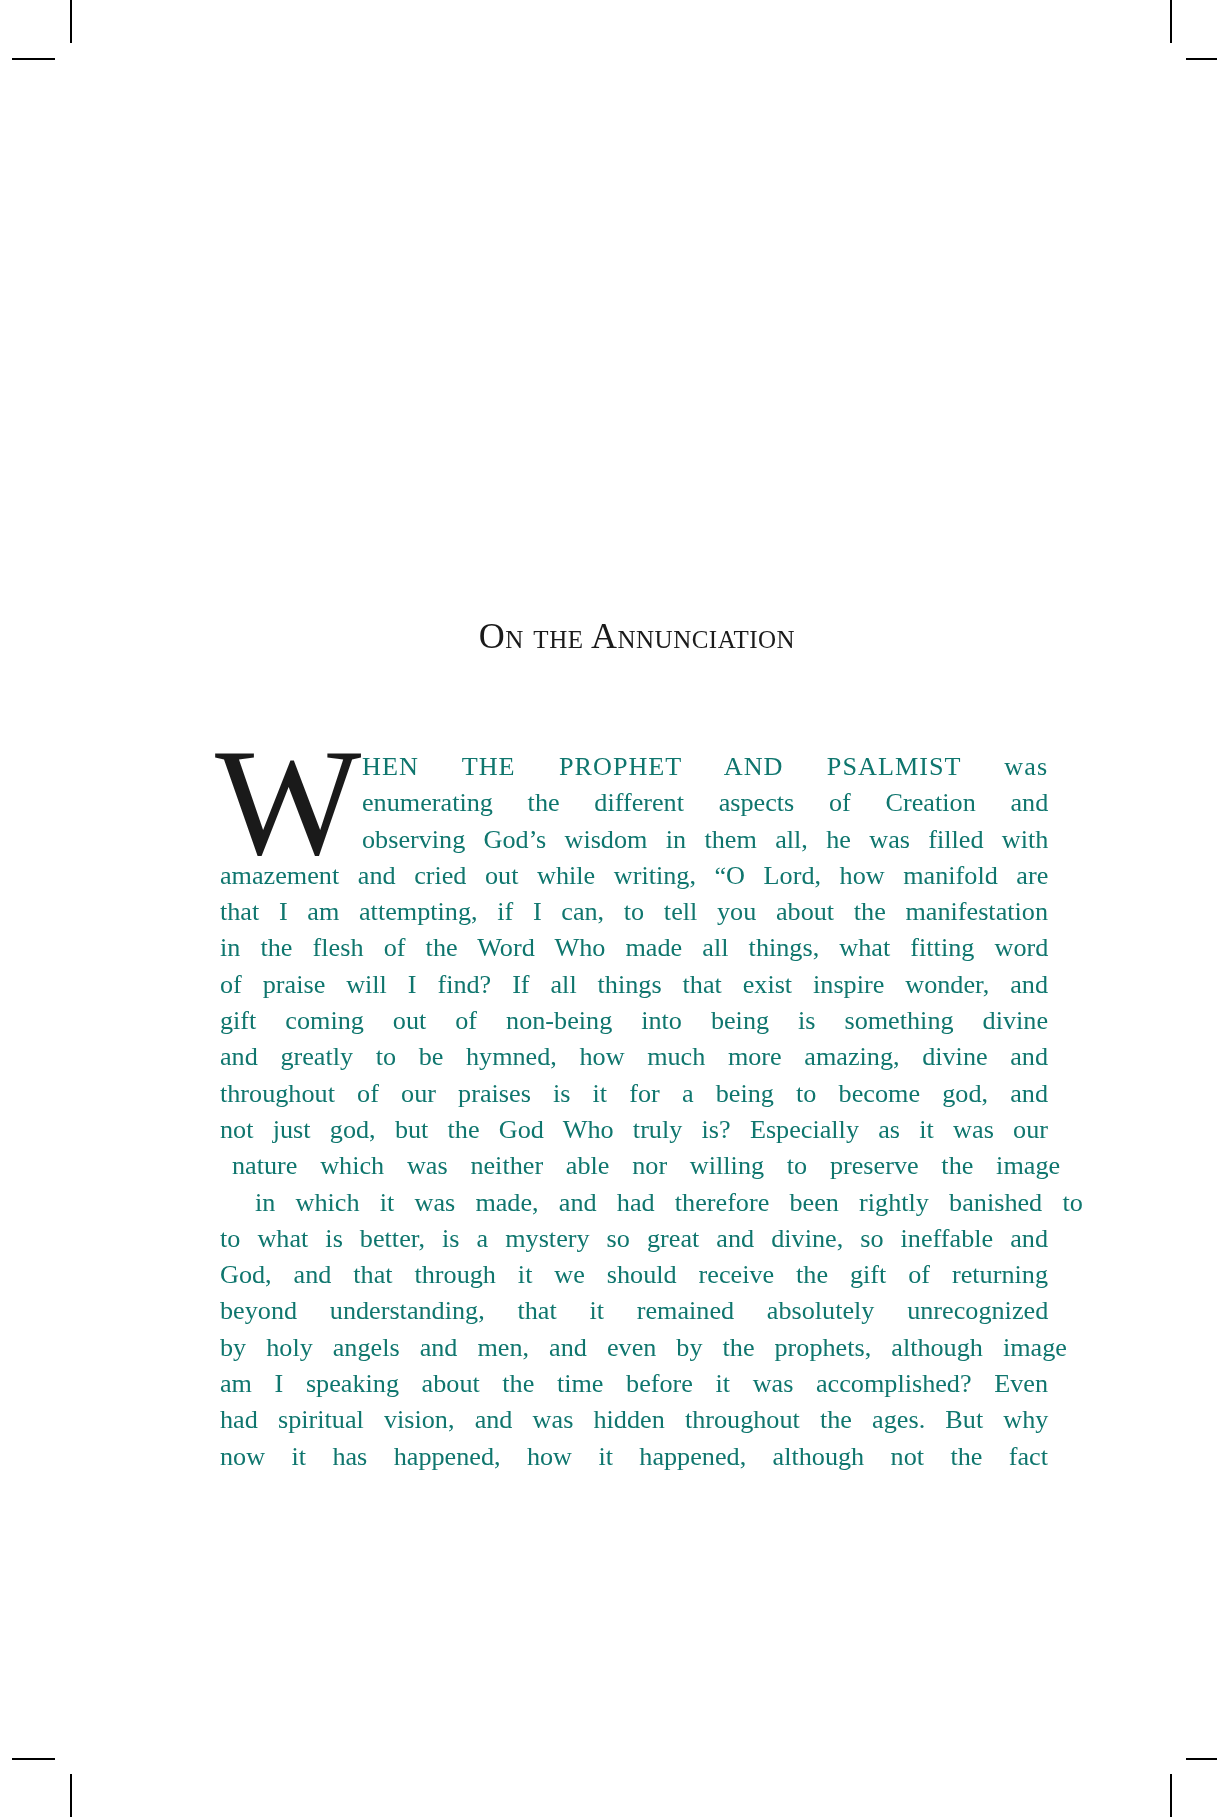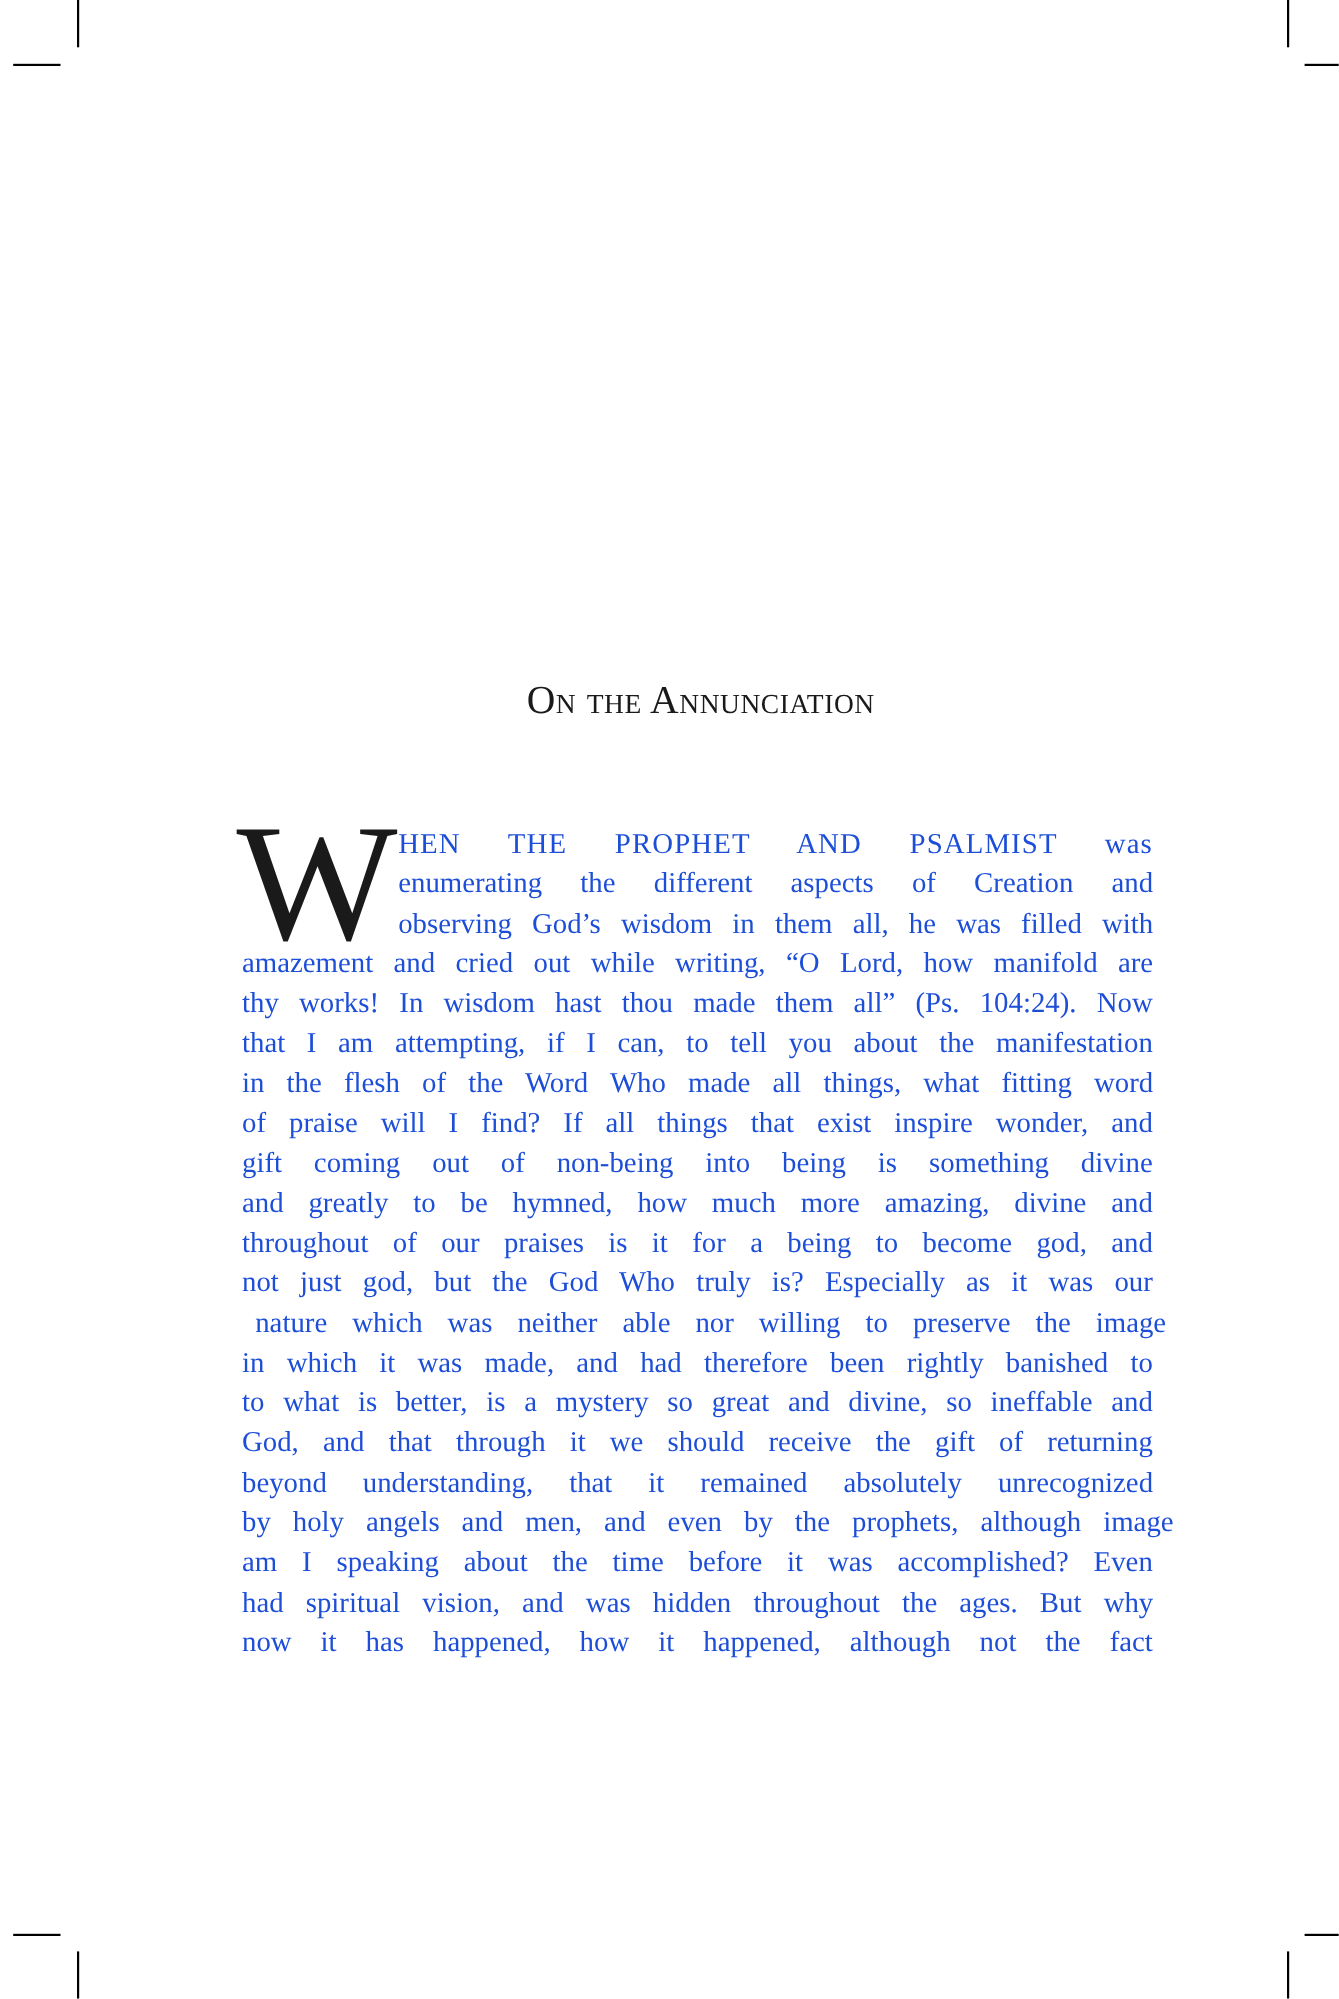--- a/index.html
+++ b/index.html
@@ -25,21 +25,21 @@
   }
 
   .body-text {
     position: absolute;
     left: 208px;
     top: 749px;
     width: 828px;
     font-family: "Liberation Serif", "DejaVu Serif", serif;
     font-size: 26.2px;
     line-height: 36.3px;
-    color: #1d4ed8;
+    color: #0f766e;
     text-align: justify;
     text-align-last: justify;
   }
   .body-text .line {
     display: block;
     height: 36.3px;
     white-space: nowrap;
     text-align: justify;
     text-align-last: justify;
   }
@@ -77,30 +77,29 @@
 
   <div class="title">On the Annunciation</div>
 
   <div class="dropcap">W</div>
 
   <div class="body-text">
     <span class="line indent small-caps-run" style="white-space: nowrap; display: block; word-spacing: 35.8px;">HEN THE PROPHET AND PSALMIST was</span>
     <span class="line indent" style="white-space: nowrap; display: block; word-spacing: 28.1667px;">enumerating the different aspects of Creation and</span>
     <span class="line indent" style="white-space: nowrap; display: block; word-spacing: 11.7778px;">observing God’s wisdom in them all, he was filled with</span>
     <span class="line" style="white-space: nowrap; display: block; word-spacing: 12px;">amazement and cried out while writing, “O Lord, how manifold are</span>
-    <span class="line" style="white-space: nowrap; display: block; word-spacing: 11.8182px;">thy works! In wisdom hast thou made them all” (Ps. 104:24). Now</span>
     <span class="line" style="white-space: nowrap; display: block; word-spacing: 13.0833px;">that I am attempting, if I can, to tell you about the manifestation</span>
     <span class="line" style="white-space: nowrap; display: block; word-spacing: 13.5833px;">in the flesh of the Word Who made all things, what fitting word</span>
     <span class="line" style="white-space: nowrap; display: block; word-spacing: 14.3333px;">of praise will I find? If all things that exist inspire wonder, and</span>
     <span class="line" style="white-space: nowrap; display: block; word-spacing: 21.1111px;">gift coming out of non-being into being is something divine</span>
     <span class="line" style="white-space: nowrap; display: block; word-spacing: 16px;">and greatly to be hymned, how much more amazing, divine and</span>
     <span class="line" style="white-space: nowrap; display: block; word-spacing: 15.5px;">throughout of our praises is it for a being to become god, and</span>
     <span class="line" style="white-space: nowrap; display: block; word-spacing: 12.6923px;">not just god, but the God Who truly is? Especially as it was our</span>
     <span class="line" style="white-space: nowrap; display: block; word-spacing: 16.2px; margin-left: 12px;">nature which was neither able nor willing to preserve the image</span>
-    <span class="line" style="white-space: nowrap; display: block; word-spacing: 13.6364px;">in which it was made, and had therefore been rightly banished to</span>
+    <span class="line" style="white-space: nowrap; display: block; word-spacing: 13.6364px; margin-left: 35px;">in which it was made, and had therefore been rightly banished to</span>
     <span class="line" style="white-space: nowrap; display: block; word-spacing: 10.4615px;">to what is better, is a mystery so great and divine, so ineffable and</span>
     <span class="line" style="white-space: nowrap; display: block; word-spacing: 15.3636px;">God, and that through it we should receive the gift of returning</span>
     <span class="line" style="white-space: nowrap; display: block; word-spacing: 26.1667px;">beyond understanding, that it remained absolutely unrecognized</span>
     <span class="line" style="white-space: nowrap; display: block; word-spacing: 13.4545px;">by holy angels and men, and even by the prophets, although image</span>
     <span class="line" style="white-space: nowrap; display: block; word-spacing: 16px;">am I speaking about the time before it was accomplished? Even</span>
     <span class="line" style="white-space: nowrap; display: block; word-spacing: 13.6px;">had spiritual vision, and was hidden throughout the ages. But why</span>
     <span class="line" style="white-space: nowrap; display: block; word-spacing: 19.8px;">now it has happened, how it happened, although not the fact</span>
   </div>
 
 </div>

